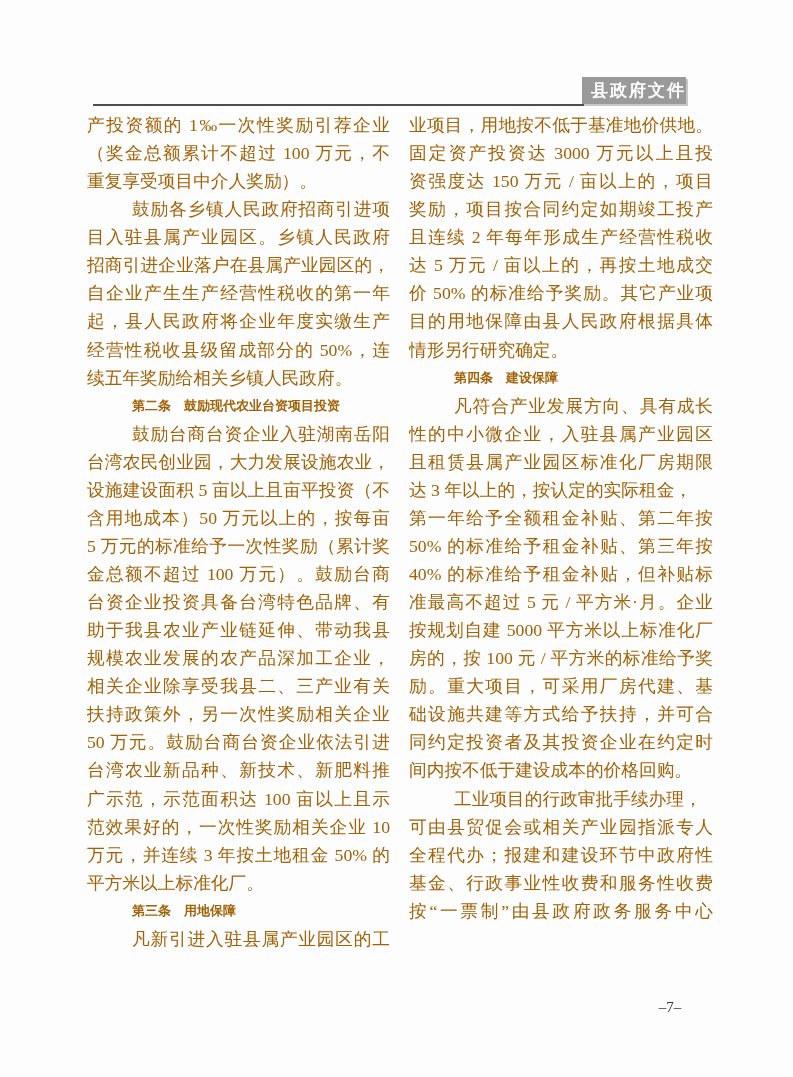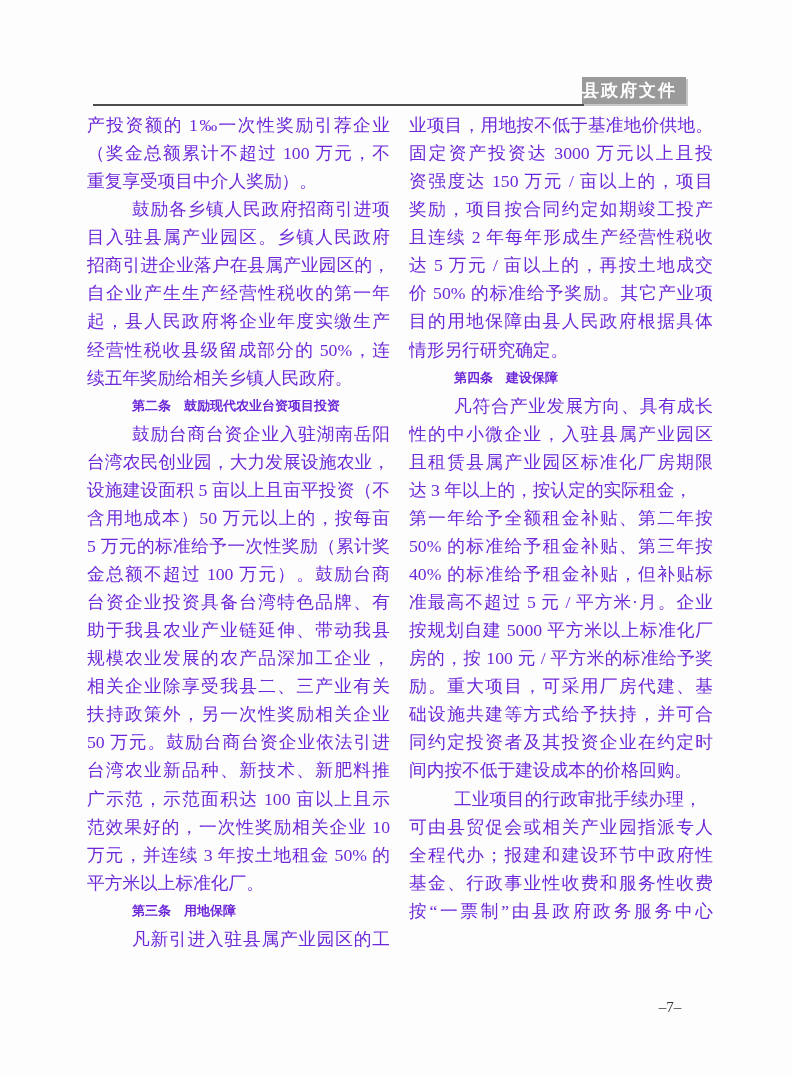--- a/index.html
+++ b/index.html
@@ -11,25 +11,25 @@
   .page { position:absolute; left:0; top:0; width:793px; height:1077px; background:#fdfdfd; }
   .header-rule {
     position:absolute; left:93px; top:104px; width:593px; height:2px;
     background:#4d4d4d;
   }
   .header-badge {
     position:absolute; left:582px; top:77px; width:104px; height:27px;
     background:#9a9a9a; color:#ffffff;
     font-family:"Liberation Sans", sans-serif;
     font-weight:bold; font-size:17px; line-height:27px;
-    text-align:left; letter-spacing:2px;
+    text-align:right; letter-spacing:2px;
     box-shadow:2px 2px 0 #c7c7c7;
   }
   .col {
-    position:absolute; top:111px; color:#6d28d9;
+    position:absolute; top:111px; color:#a16207;
     font-size:17.7px; line-height:28.07px;
   }
   .col-left  { left:87px;  width:303px; }
   .col-right { left:409px; width:304px; }
   .line { height:28.07px; overflow:hidden; }
   .line.j { text-align:justify; text-align-last:justify; text-justify:inter-character; }
   .line.ind { padding-left:45px; }
   .line.hd {
     font-family:"Liberation Sans", sans-serif;
     font-weight:bold; font-size:13px; padding-left:45px;

